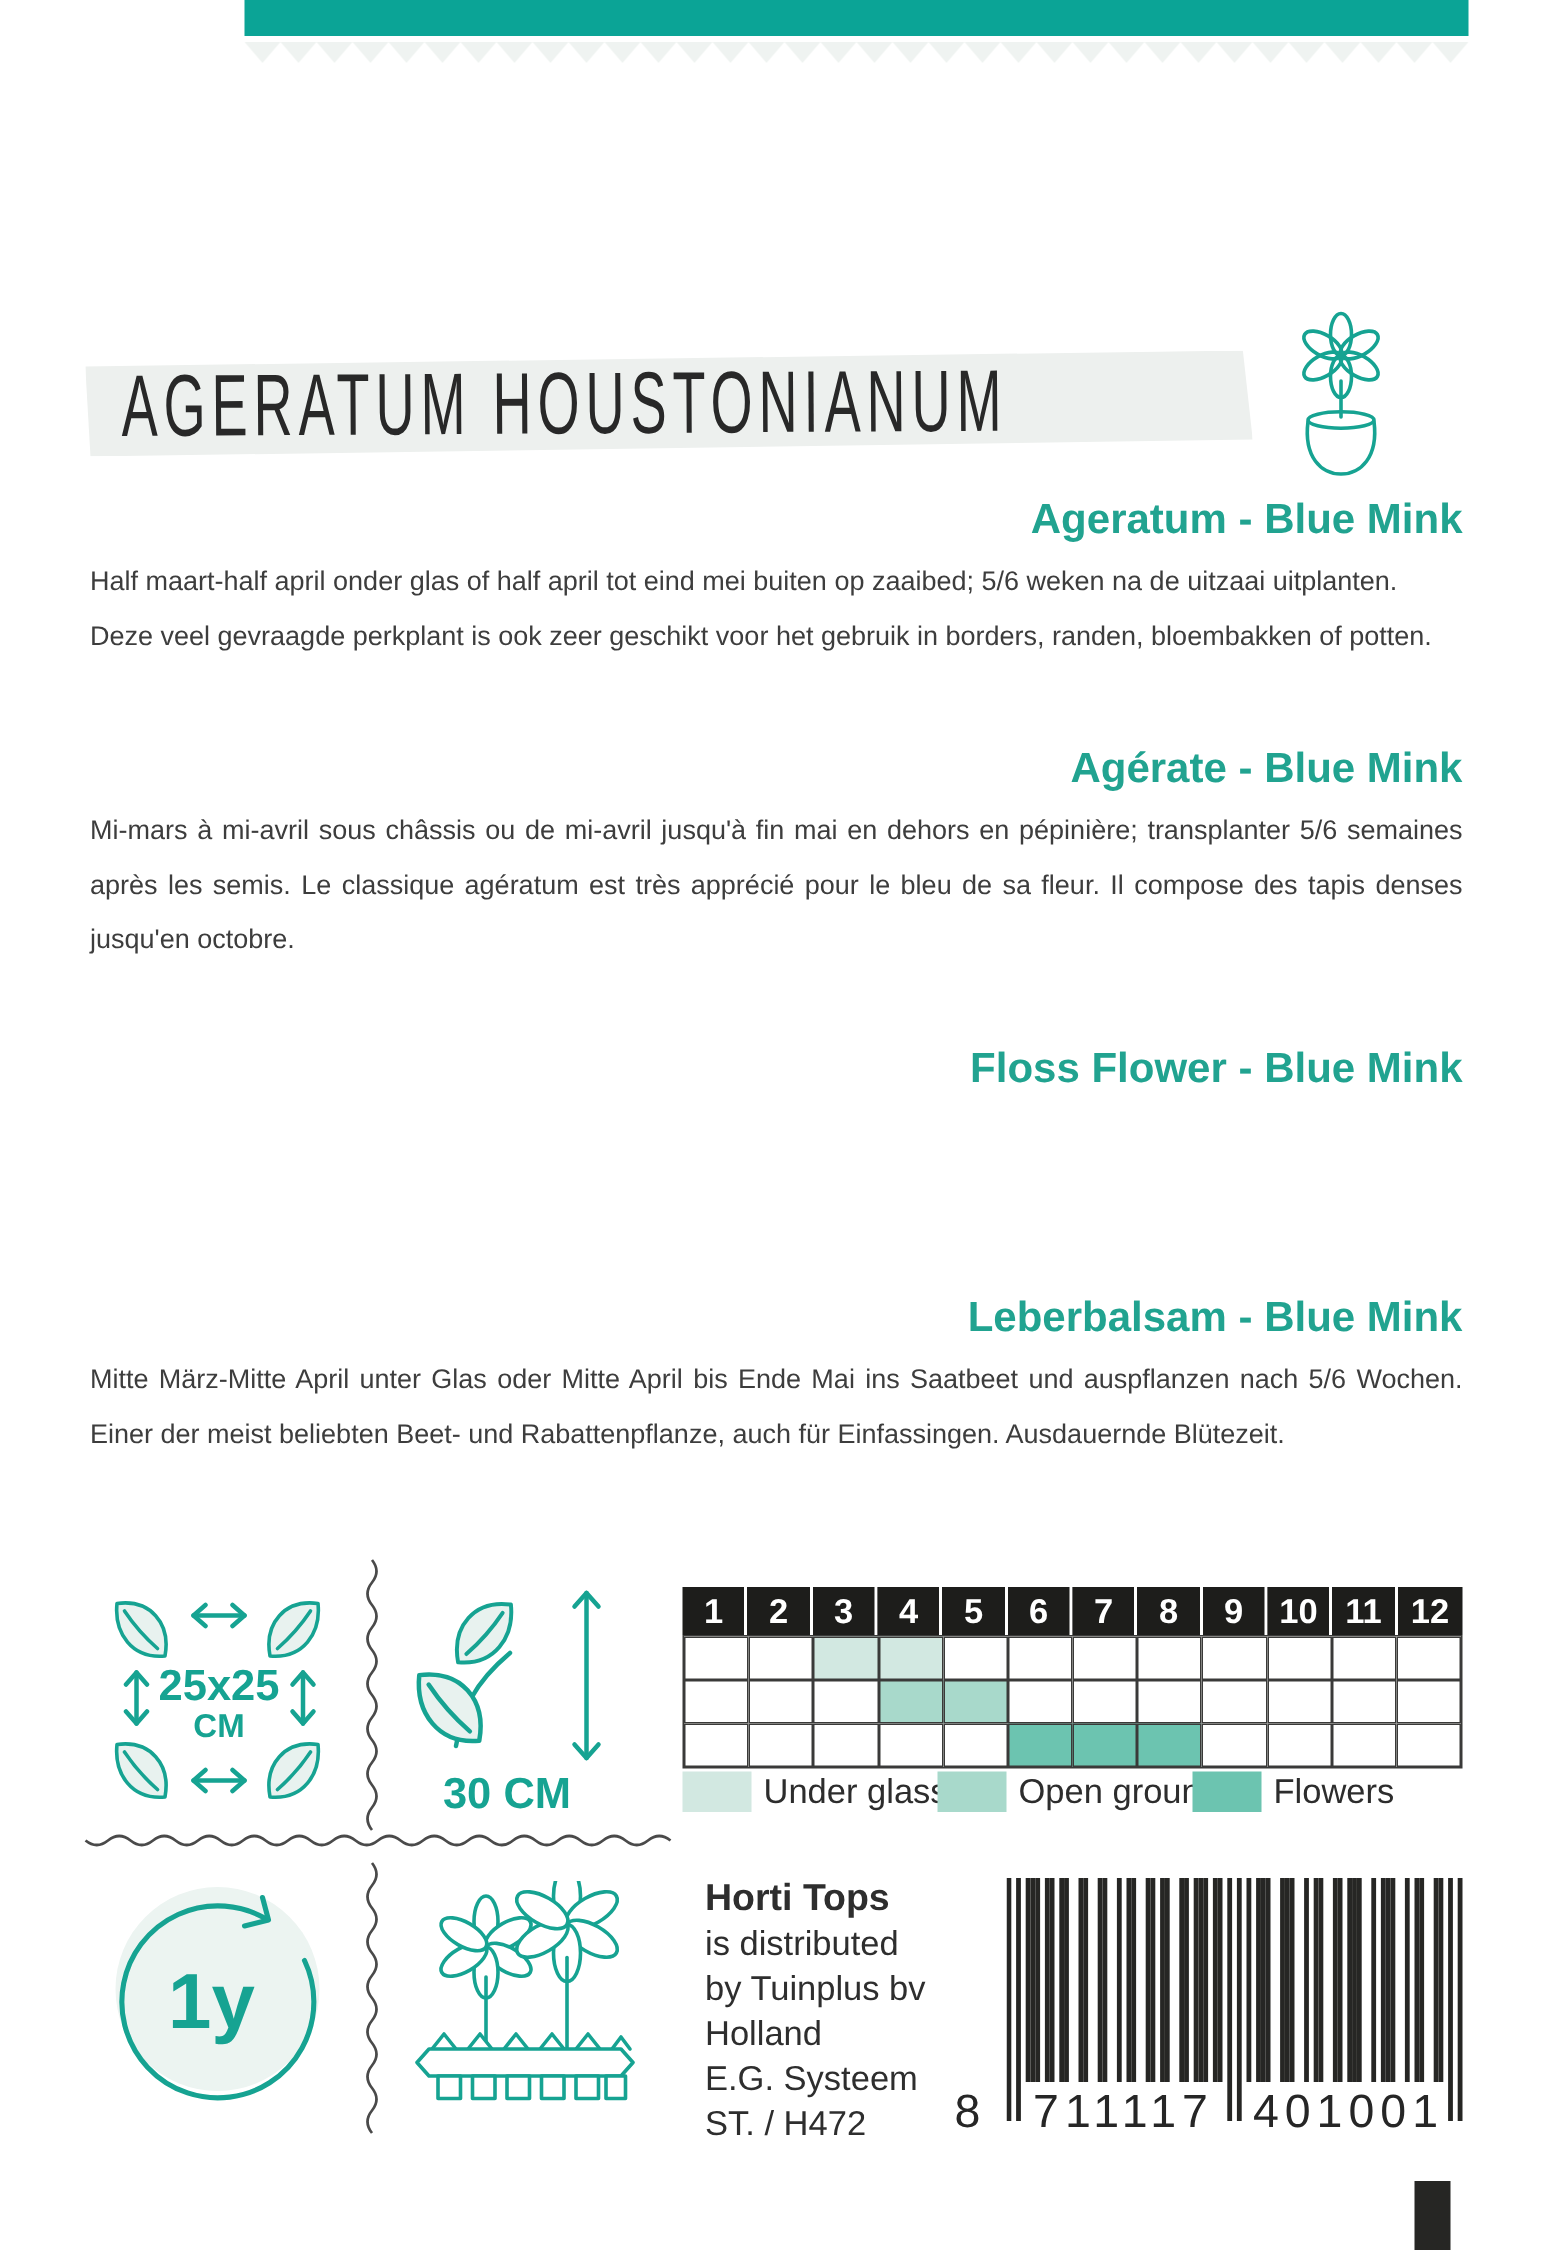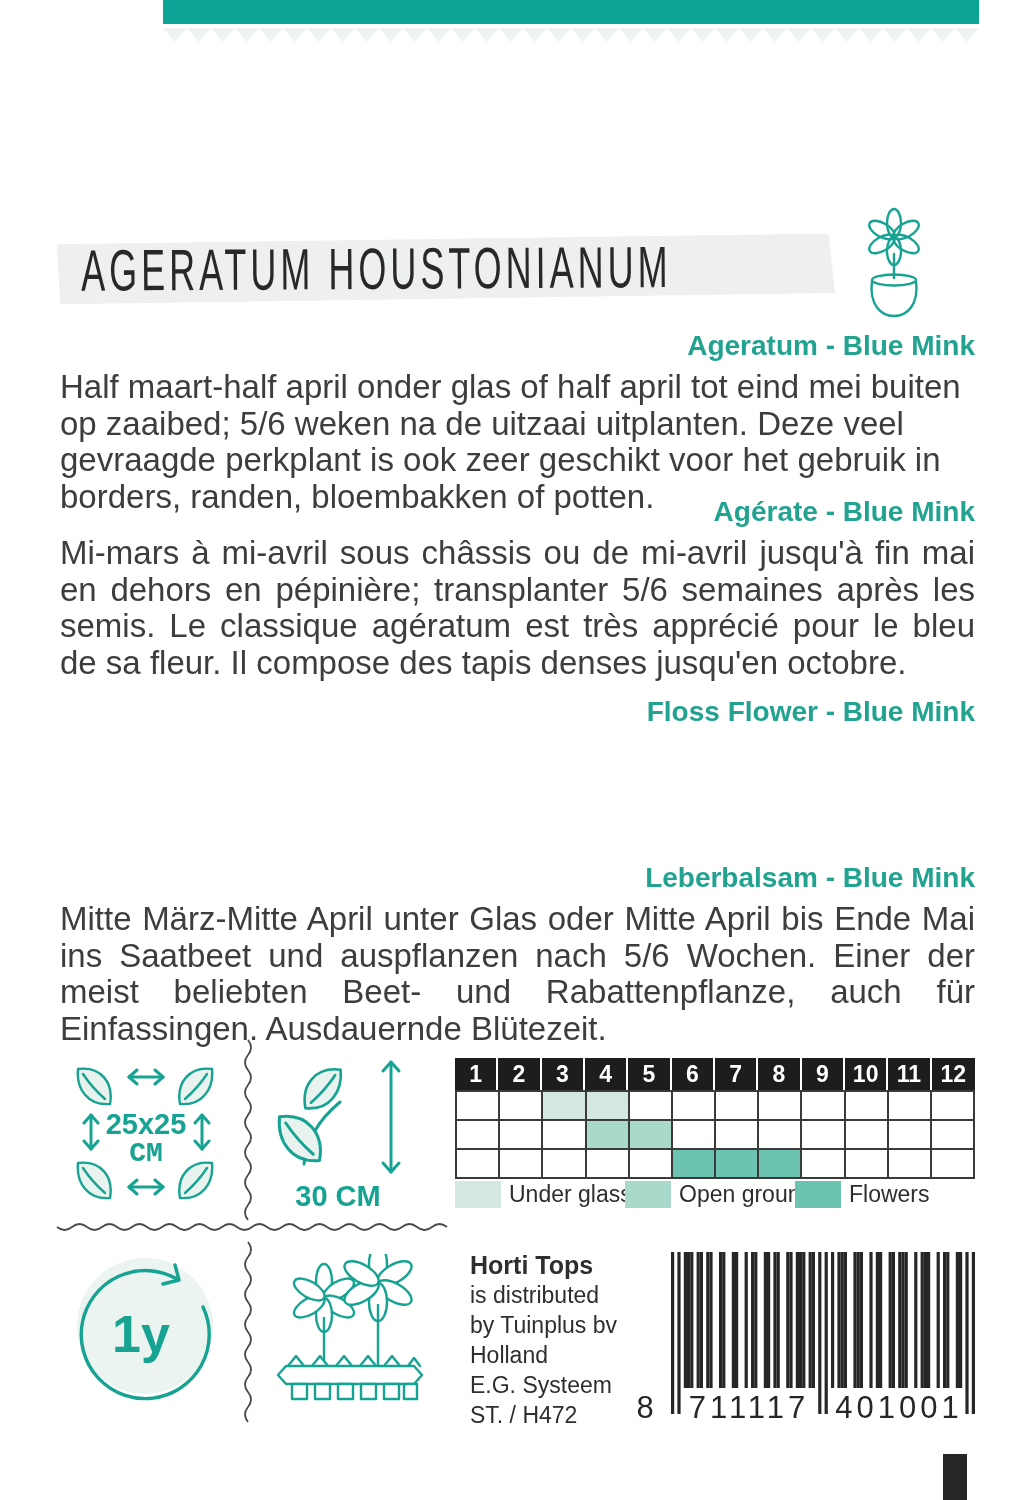--- a/index.html
+++ b/index.html
@@ -11,21 +11,21 @@
   .zigzag{left:163px;top:28px;}
   
   .banner{left:57px;top:236px;width:778px;height:66px;background:var(--banner-bg,#edf0ee);
           display:flex;align-items:center;transform:rotate(-.35deg);
           clip-path:polygon(0 9%,99.2% 0,100% 90%,.4% 100%);}
   .banner-text{display:inline-block;margin-left:24px;font-size:36px;letter-spacing:4px;
                color:#282828;transform:scaleY(1.62);transform-origin:center;white-space:nowrap;}
   
   .lang{left:60px;width:915px;}
   .lang h3{margin:0;font-size:28px;font-weight:bold;color:var(--accent-heading,#21a390);text-align:right;}
-  .lang p{margin:7px 0 0 0;font-size:33px;line-height:36.5px;color:#3d3d3d;}
+  .lang p{margin:7px 0 0 0;font-size:18px;line-height:36.5px;color:#3d3d3d;}
   .just p{text-align:justify;}
   
   .ts{stroke:var(--accent,#16a392);fill:none;stroke-width:3;stroke-linecap:round;stroke-linejoin:round;}
   .ts2{stroke:var(--accent,#16a392);fill:none;stroke-width:2.4;stroke-linecap:round;stroke-linejoin:round;}
   .leaf-fill{fill:#e8f2ef;}
   .white-fill{fill:#ffffff;}
   .blob{fill:#ecf4f1;}
   .teal-label{color:var(--accent,#16a392);font-weight:bold;text-align:center;}
   .wavy{stroke:#4a4a4a;stroke-width:1.8;fill:none;}
   
@@ -149,21 +149,21 @@
         </g>
     </svg>
     <svg class="abs" style="left:193px;top:1110px" width="18" height="44" viewBox="0 0 18 44">
       <g class="ts">
           <line x1="9" y1="5" x2="9" y2="39"></line>
           <path d="M2 13 L9 5 L16 13"></path>
           <path d="M2 31 L9 39 L16 31"></path>
         </g>
     </svg>
     <div class="abs teal-label" style="left:95px;top:1108px;width:102px;font-size:29px;">25x25</div>
-    <div class="abs teal-label" style="left:95px;top:1138px;width:102px;font-size:28px;font-family:Liberation Mono, monospace;">CM</div>
+    <div class="abs teal-label" style="left:95px;top:1138px;width:102px;font-size:22px;">CM</div>
   </g>
 
   
   <svg class="abs" style="left:241px;top:1038px" width="14" height="184">
     <path class="wavy" d="M7 2 q6 7.5 0 15 q-6 7.5 0 15 q6 7.5 0 15 q-6 7.5 0 15 q6 7.5 0 15 q-6 7.5 0 15 q6 7.5 0 15 q-6 7.5 0 15 q6 7.5 0 15 q-6 7.5 0 15 q6 7.5 0 15 q-6 7.5 0 15"></path>
   </svg>
 
   
   <svg class="abs" style="left:270px;top:1060px" width="104" height="118" viewBox="0 0 104 118">
     <path class="ts" d="M34 104 C38 80 46 62 70 42"></path>

